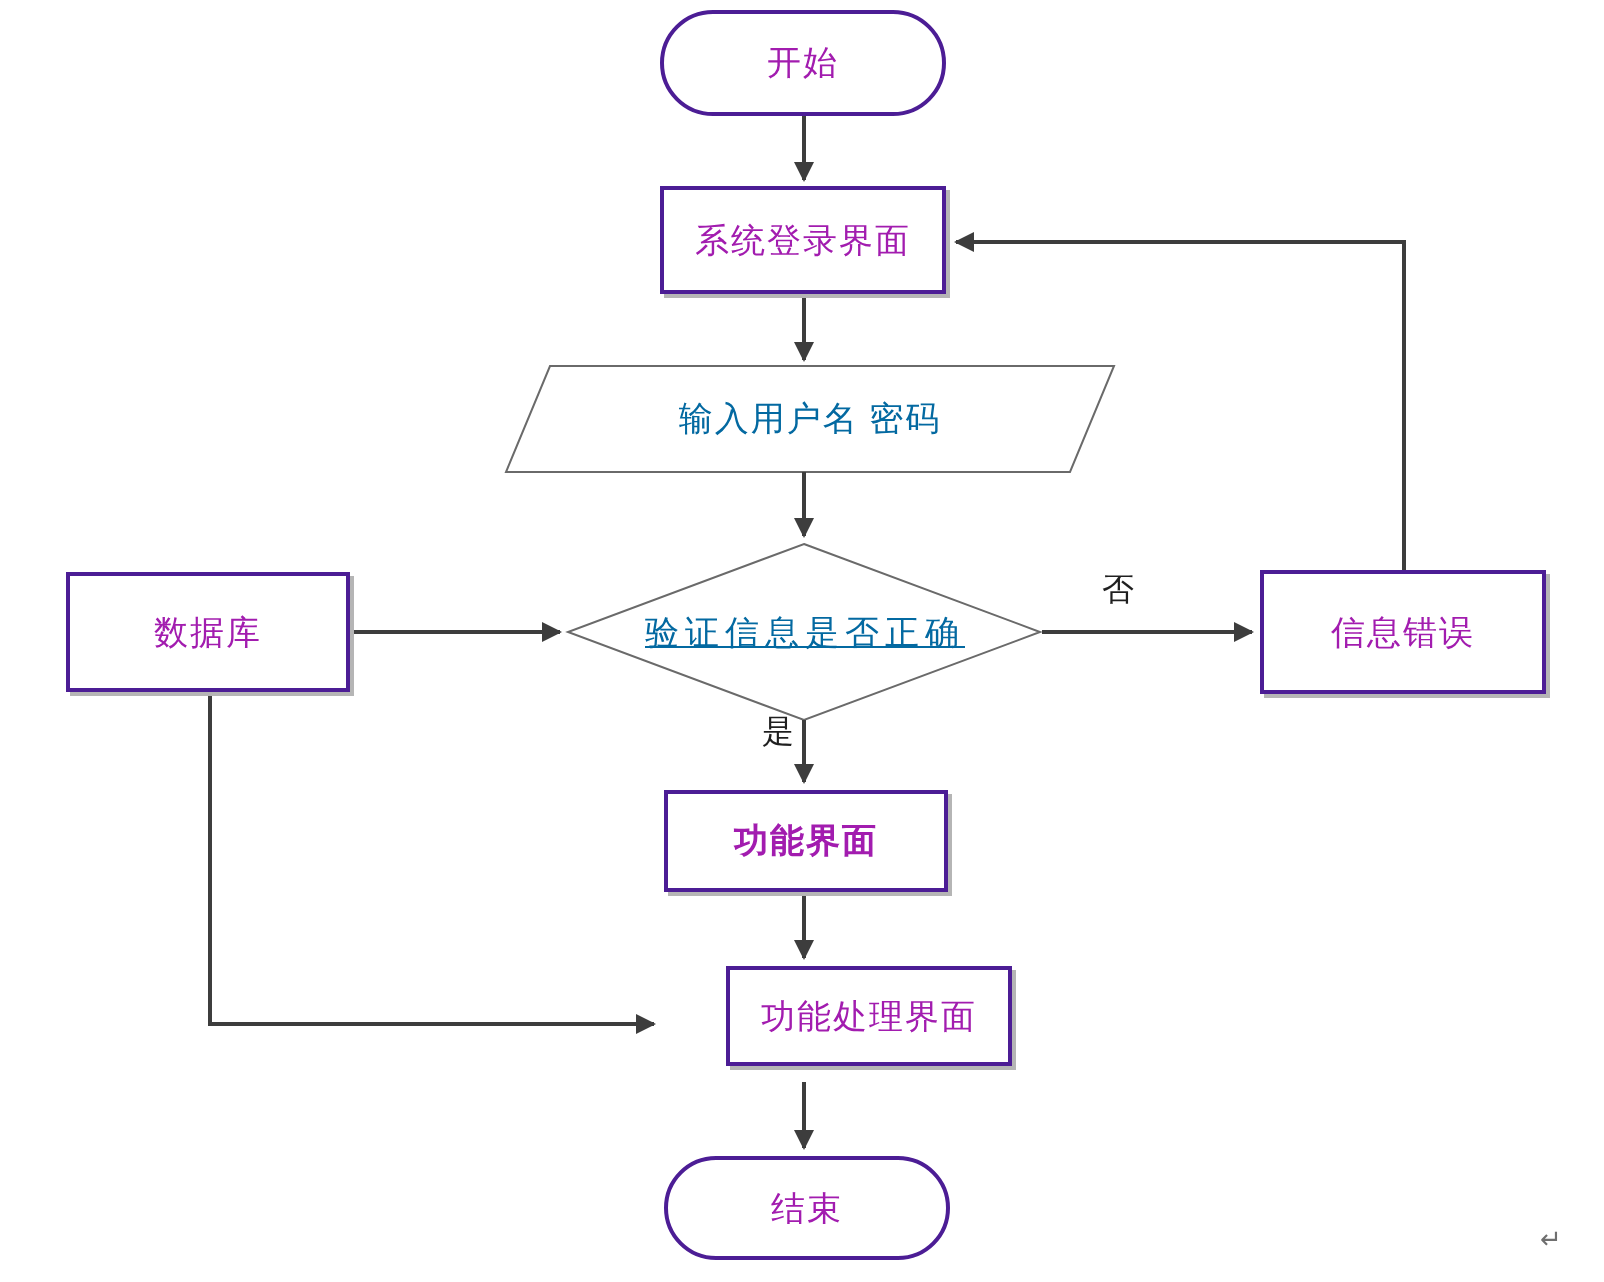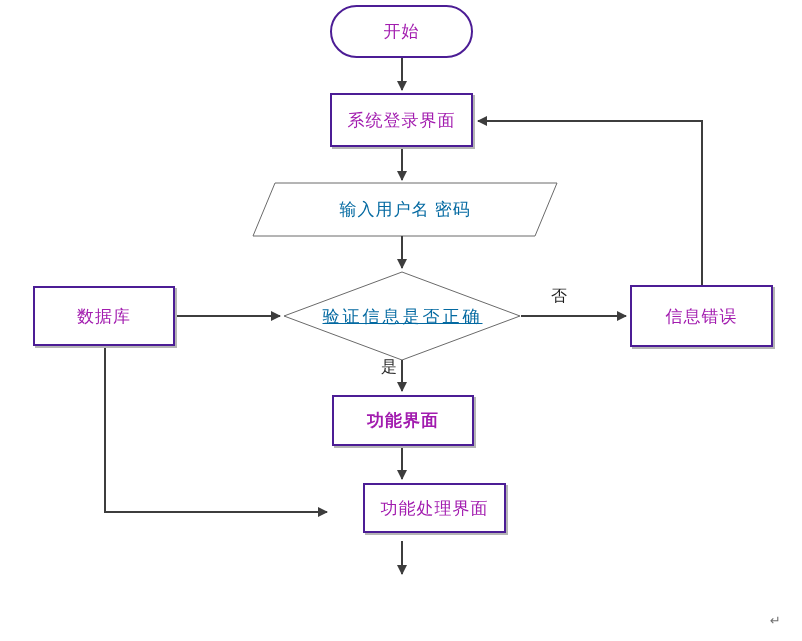--- a/index.html
+++ b/index.html
@@ -129,19 +129,22 @@
   </div>
 
   <div class="node process n-func">
     <span>功能界面</span>
   </div>
 
   <div class="node process n-proc">
     <span>功能处理界面</span>
   </div>
 
+  <div class="node terminator n-end">
+    <span>结束</span>
+  </div>
 
   <div class="edge-label el-no">否</div>
   <div class="edge-label el-yes">是</div>
 
   <div class="pilcrow">↵</div>
 
 </div>
 
 </body></html>

